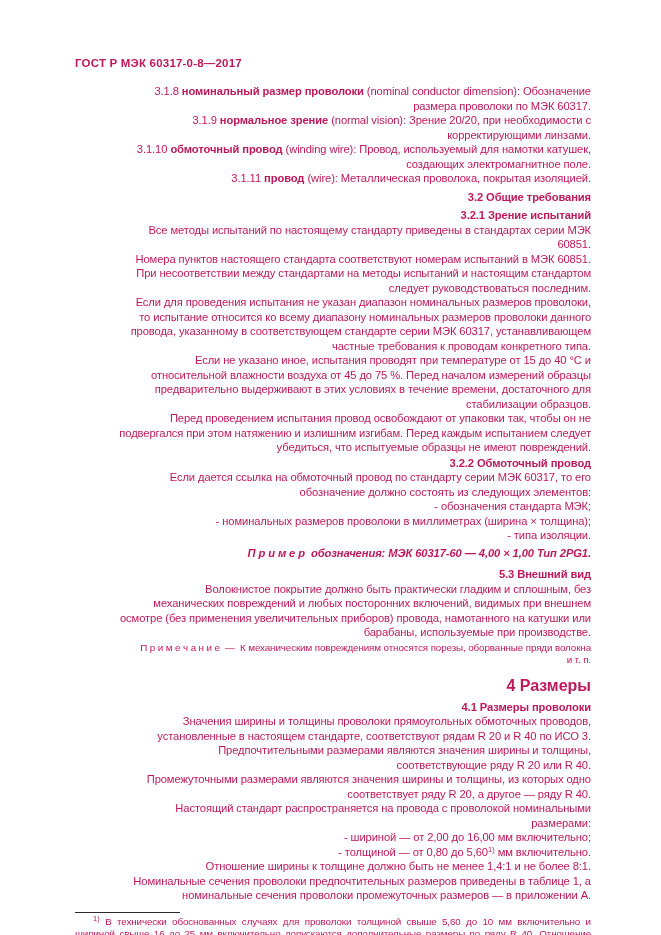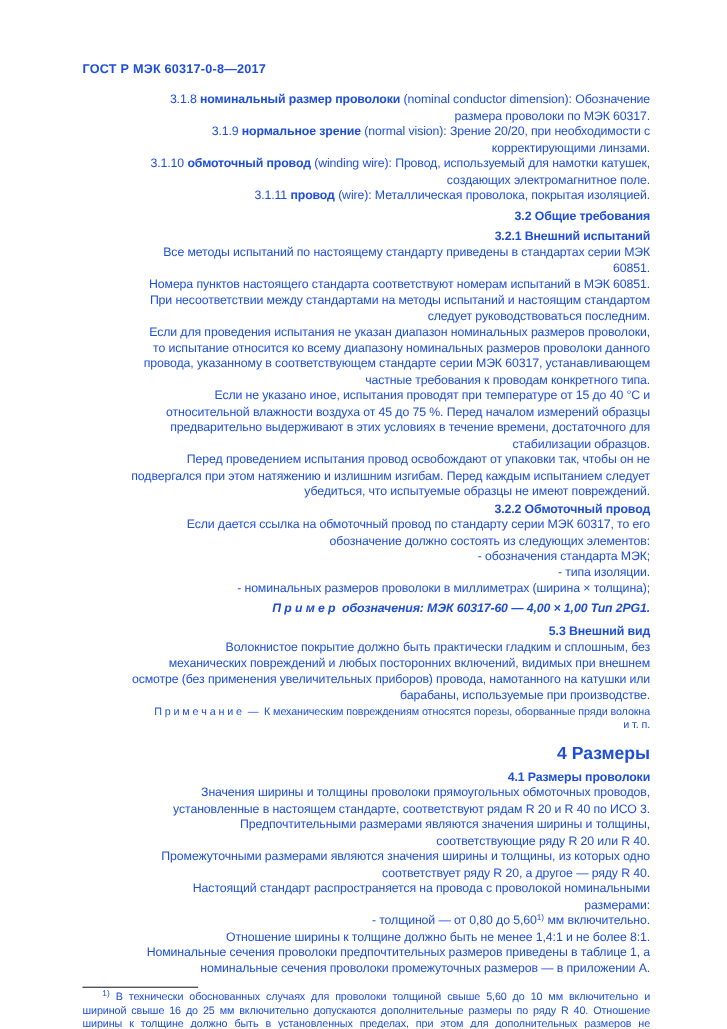--- a/index.html
+++ b/index.html
@@ -1,19 +1,19 @@
 <!DOCTYPE html>
 <html><head>
 <meta charset="utf-8">
 <style>
   html,body{margin:0;padding:0;background:#ffffff;}
   .page{
     width:661px;height:935px;box-sizing:border-box;
     padding:57px 70px 0 75px;
-    background:#ffffff;color:#1d4ed8;
+    background:#ffffff;color:#be185d;
     font-family:"Liberation Sans",sans-serif;
     overflow:hidden;position:relative;
   }
   .running-header{font-weight:bold;font-size:11.5px;letter-spacing:.2px;}
   .content{margin-top:15px;font-size:11.2px;line-height:14.5px;text-align:justify;letter-spacing:-.1px;margin-left:40px;}
   .content p{margin:0;text-indent:18px;text-align:right;}
   .term{font-weight:bold;}
   .h2{font-weight:bold;margin-top:4px !important;text-align:left;}
   .h2.tight{margin-top:1px !important;}
   .h1{font-weight:bold;font-size:16px;margin-top:13px !important;margin-bottom:6px !important;letter-spacing:0;text-align:left;}
@@ -45,46 +45,47 @@
     <p><span>3.1.10</span>
       <b class="term">обмоточный провод</b>
       <span>(winding wire): Провод, используемый для намотки катушек, создающих электромагнитное поле.</span></p>
 
     <p><span>3.1.11</span>
       <b class="term">провод</b>
       <span>(wire): Металлическая проволока, покрытая изоляцией.</span></p>
 
     <p class="h2">3.2 Общие требования</p>
 
-    <p class="h2">3.2.1 Внешний испытаний</p>
+    <p class="h2">3.2.1 Зрение испытаний</p>
     <p>Все методы испытаний по настоящему стандарту приведены в стандартах серии МЭК 60851.</p>
     <p>Номера пунктов настоящего стандарта соответствуют номерам испытаний в МЭК 60851.</p>
     <p>При несоответствии между стандартами на методы испытаний и настоящим стандартом следует руководствоваться последним.</p>
     <p>Если для проведения испытания не указан диапазон номинальных размеров проволоки, то испытание относится ко всему диапазону номинальных размеров проволоки данного провода, указанному в соответствующем стандарте серии МЭК 60317, устанавливающем частные требования к проводам конкретного типа.</p>
     <p>Если не указано иное, испытания проводят при температуре от 15 до 40 °С и относительной влажности воздуха от 45 до 75 %. Перед началом измерений образцы предварительно выдерживают в этих условиях в течение времени, достаточного для стабилизации образцов.</p>
     <p>Перед проведением испытания провод освобождают от упаковки так, чтобы он не подвергался при этом натяжению и излишним изгибам. Перед каждым испытанием следует убедиться, что испытуемые образцы не имеют повреждений.</p>
 
     <p class="h2 tight">3.2.2 Обмоточный провод</p>
     <p>Если дается ссылка на обмоточный провод по стандарту серии МЭК 60317, то его обозначение должно состоять из следующих элементов:</p>
     <p>- обозначения стандарта МЭК;</p>
+    <p>- номинальных размеров проволоки в миллиметрах (ширина × толщина);</p>
     <p>- типа изоляции.</p>
-    <p>- номинальных размеров проволоки в миллиметрах (ширина × толщина);</p>
     <p class="example">П р и м е р&nbsp; обозначения: МЭК 60317-60 — 4,00 × 1,00 Тип 2PG1.</p>
 
     <p class="h2">5.3 Внешний вид</p>
     <p>Волокнистое покрытие должно быть практически гладким и сплошным, без механических повреждений и любых посторонних включений, видимых при внешнем осмотре (без применения увеличительных приборов) провода, намотанного на катушки или барабаны, используемые при производстве.</p>
     <p class="note">П р и м е ч а н и е&nbsp; —&nbsp; К механическим повреждениям относятся порезы, оборванные пряди волокна и т. п.</p>
 
     <p class="h1">4 Размеры</p>
 
     <p class="h2 tight">4.1 Размеры проволоки</p>
     <p>Значения ширины и толщины проволоки прямоугольных обмоточных проводов, установленные в настоящем стандарте, соответствуют рядам R 20 и R 40 по ИСО 3.</p>
     <p>Предпочтительными размерами являются значения ширины и толщины, соответствующие ряду R 20 или R 40.</p>
     <p>Промежуточными размерами являются значения ширины и толщины, из которых одно соответствует ряду R 20, а другое — ряду R 40.</p>
     <p>Настоящий стандарт распространяется на провода с проволокой номинальными размерами:</p>
+    <p>- шириной — от 2,00 до 16,00 мм включительно;</p>
     <p><span>- толщиной — от 0,80 до 5,60</span><sup>1)</sup><span> мм включительно.</span></p>
     <p>Отношение ширины к толщине должно быть не менее 1,4:1 и не более 8:1.</p>
     <p>Номинальные сечения проволоки предпочтительных размеров приведены в таблице 1, а номинальные сечения проволоки промежуточных размеров — в приложении А.</p>
 
   </div>
 
   <div class="footnotes">
     <hr class="fn-rule">
     <p><sup>1)</sup><span> В технически обоснованных случаях для проволоки толщиной свыше 5,60 до 10 мм включительно и шириной свыше 16 до 25 мм включительно допускаются дополнительные размеры по ряду R 40. Отношение ширины к толщине должно быть в установленных пределах, при этом для дополнительных размеров не допускается сочетание обоих размеров по ряду R 40.</span></p>
     <p class="fn-2"><sup>2)</sup><span> Размеры по ряду R 20 напечатаны более крупным шрифтом.</span></p>

